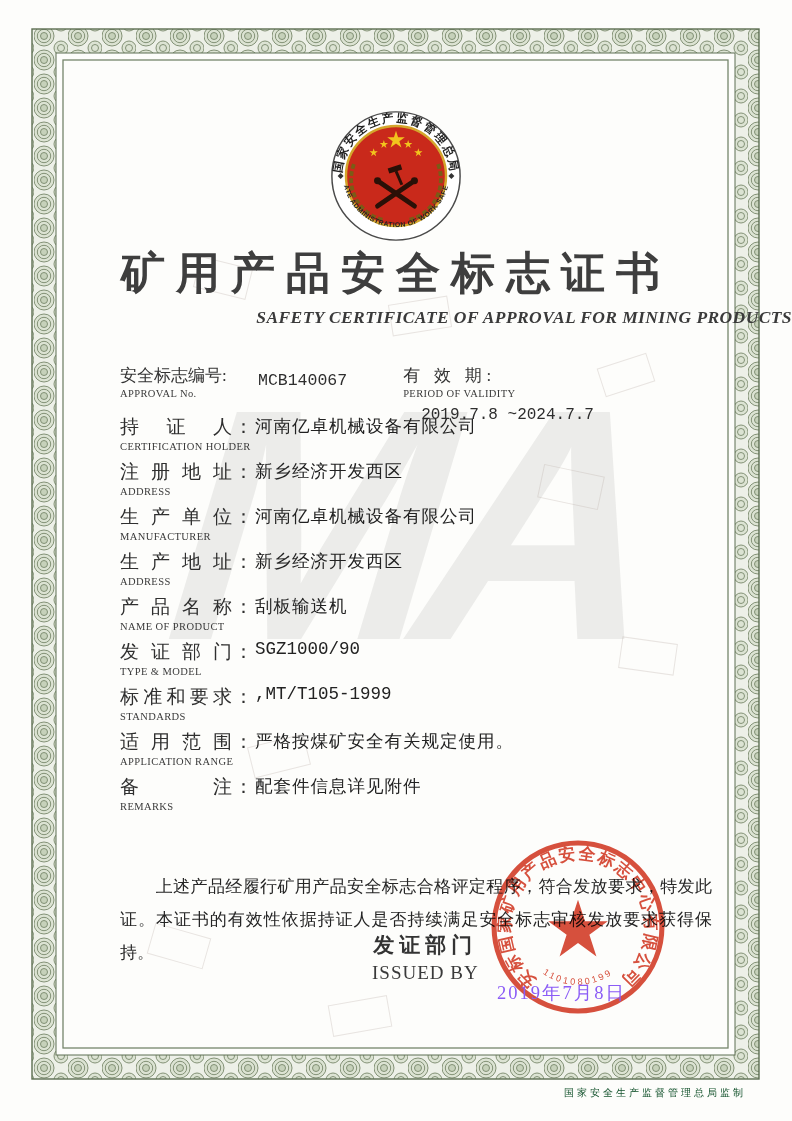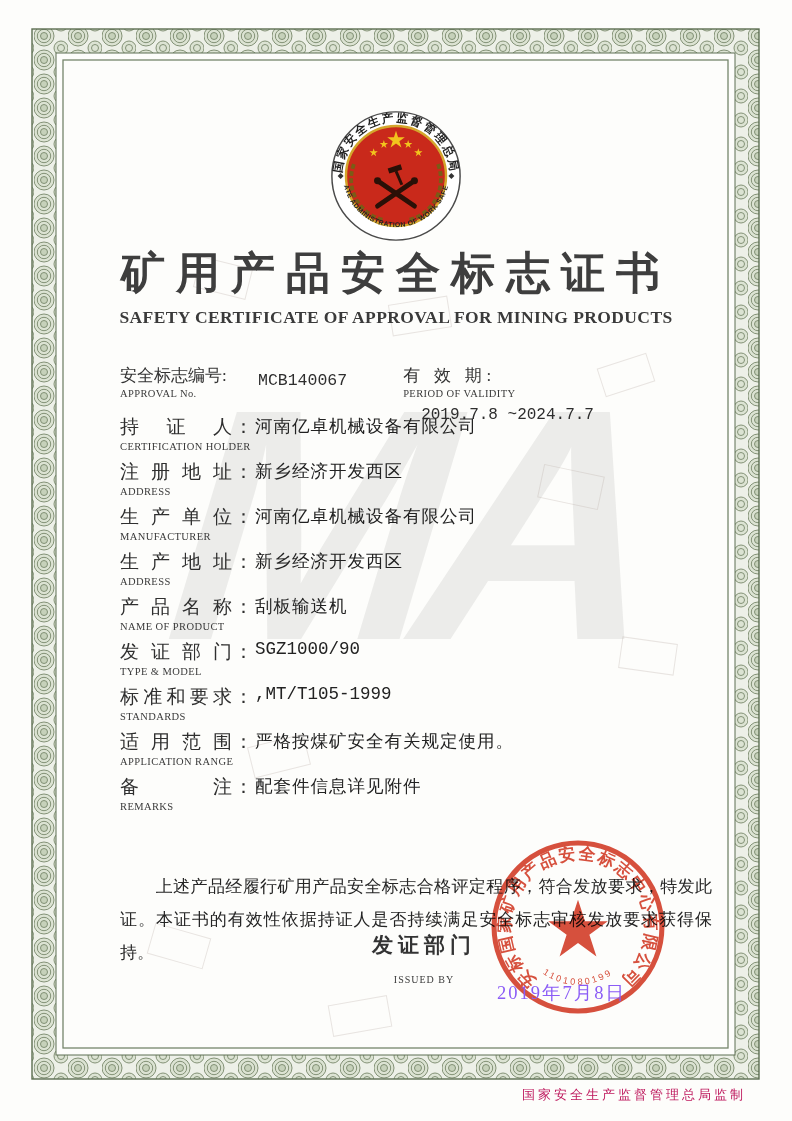--- a/index.html
+++ b/index.html
@@ -16,22 +16,22 @@
     letter-spacing:-28px;color:rgba(150,150,148,0.16);
     transform:skewX(-6deg);user-select:none;
   }
   .ghost{position:absolute;border:1px solid rgba(185,172,166,0.30);z-index:0;}
   .emblem{position:absolute;left:328px;top:108px;z-index:3;}
   .title-cn{
     position:absolute;left:0;right:0;top:244px;z-index:3;text-align:center;
     font-size:44px;font-weight:700;letter-spacing:11px;color:#3e3e3e;margin:0;
   }
   .title-en{
-    position:absolute;left:0;right:0;top:307px;z-index:3;text-align:center;
-    font-size:17.5px;font-weight:700;letter-spacing:0.4px;color:#3a3a3a;margin:0;
+    position:absolute;left:0;right:0;top:307px;z-index:3;text-align:right;
+    font-size:17.5px;font-weight:700;letter-spacing:0.4px;color:#3a3a3a;margin:0;font-style:italic;
   }
   .approval-row{position:absolute;left:120px;top:364px;width:600px;z-index:3;display:flex;}
   .lab-cn{font-size:17px;color:#333;}
   .lab-en{font-size:10.5px;color:#3a3a3a;letter-spacing:0.4px;margin-top:1px;}
   .just{display:inline-block;text-align:justify;text-align-last:justify;}
   .appr-label{width:118px;}
   .appr-value{font-family:"Liberation Mono","DejaVu Sans Mono",monospace;font-size:16.5px;margin:7px 0 0 20px;}
   .validity{margin-left:56px;display:flex;flex-direction:column;}
   .validity .lab-cn{width:88px;}
   .validity-value{font-family:"Liberation Mono","DejaVu Sans Mono",monospace;font-size:16px;margin:7px 0 0 18px;white-space:nowrap;}
@@ -42,26 +42,26 @@
   .f-label{font-size:19px;color:#2f2f2f;width:112px;}
   .f-colon{font-size:19px;margin:0 2px 0 2px;}
   .f-value{font-size:17.5px;color:#222;letter-spacing:1px;}
   .f-en{font-size:10.5px;color:#3a3a3a;letter-spacing:0.4px;margin-top:1px;}
   .statement{
     position:absolute;left:120px;top:870px;width:592px;z-index:3;margin:0;
     font-size:17px;line-height:33px;text-align:justify;text-indent:2.1em;color:#252525;
   }
   .issued{position:absolute;left:372px;top:931px;z-index:3;text-align:center;}
   .issued-cn{font-size:21px;font-weight:600;letter-spacing:5px;color:#333;}
-  .issued-en{font-size:10px;letter-spacing:1px;color:#3a3a3a;margin-top:15px;}
+  .issued-en{font-size:19px;letter-spacing:1px;color:#3a3a3a;margin-top:3px;}
   .seal{position:absolute;left:487px;top:836px;z-index:4;mix-blend-mode:multiply;opacity:0.92;}
   .issue-date{position:absolute;left:497px;top:980px;z-index:5;font-size:18.5px;letter-spacing:2px;color:#8b5cf6;}
   .footer{
     position:absolute;right:46px;top:1086px;z-index:3;
-    font-size:13px;letter-spacing:3px;color:#be185d;
+    font-size:10px;letter-spacing:3px;color:#14532d;
   }
 </style>
 </head>
 <body>
 
 <div class="page">
 
   <svg class="frame" width="792" height="1121" viewBox="0 0 792 1121">
     <defs>
       <pattern id="guill" width="34" height="24" patternUnits="userSpaceOnUse">

